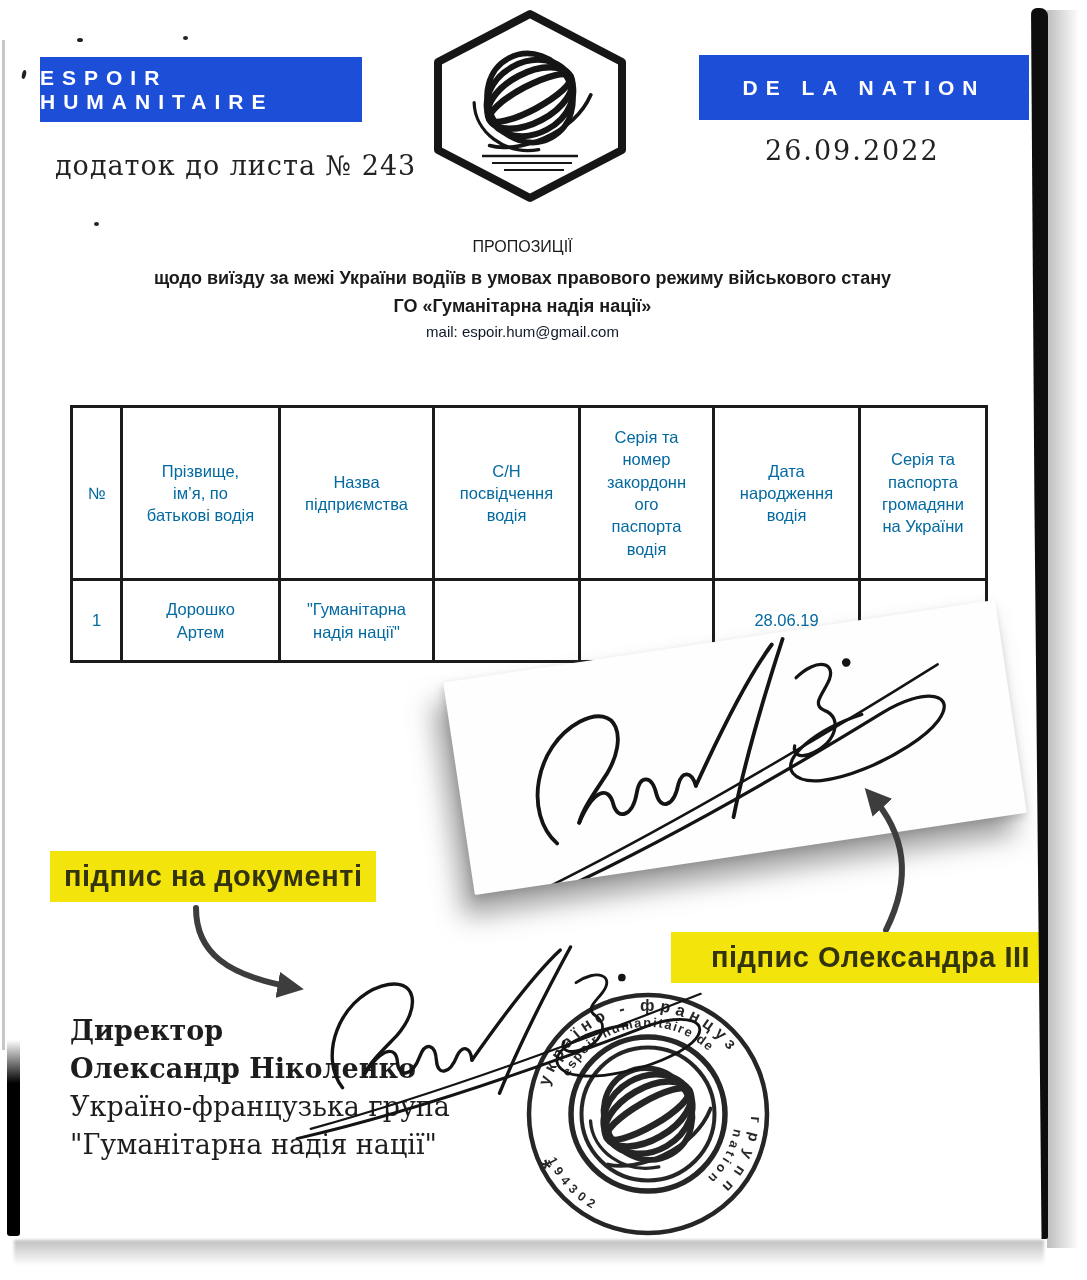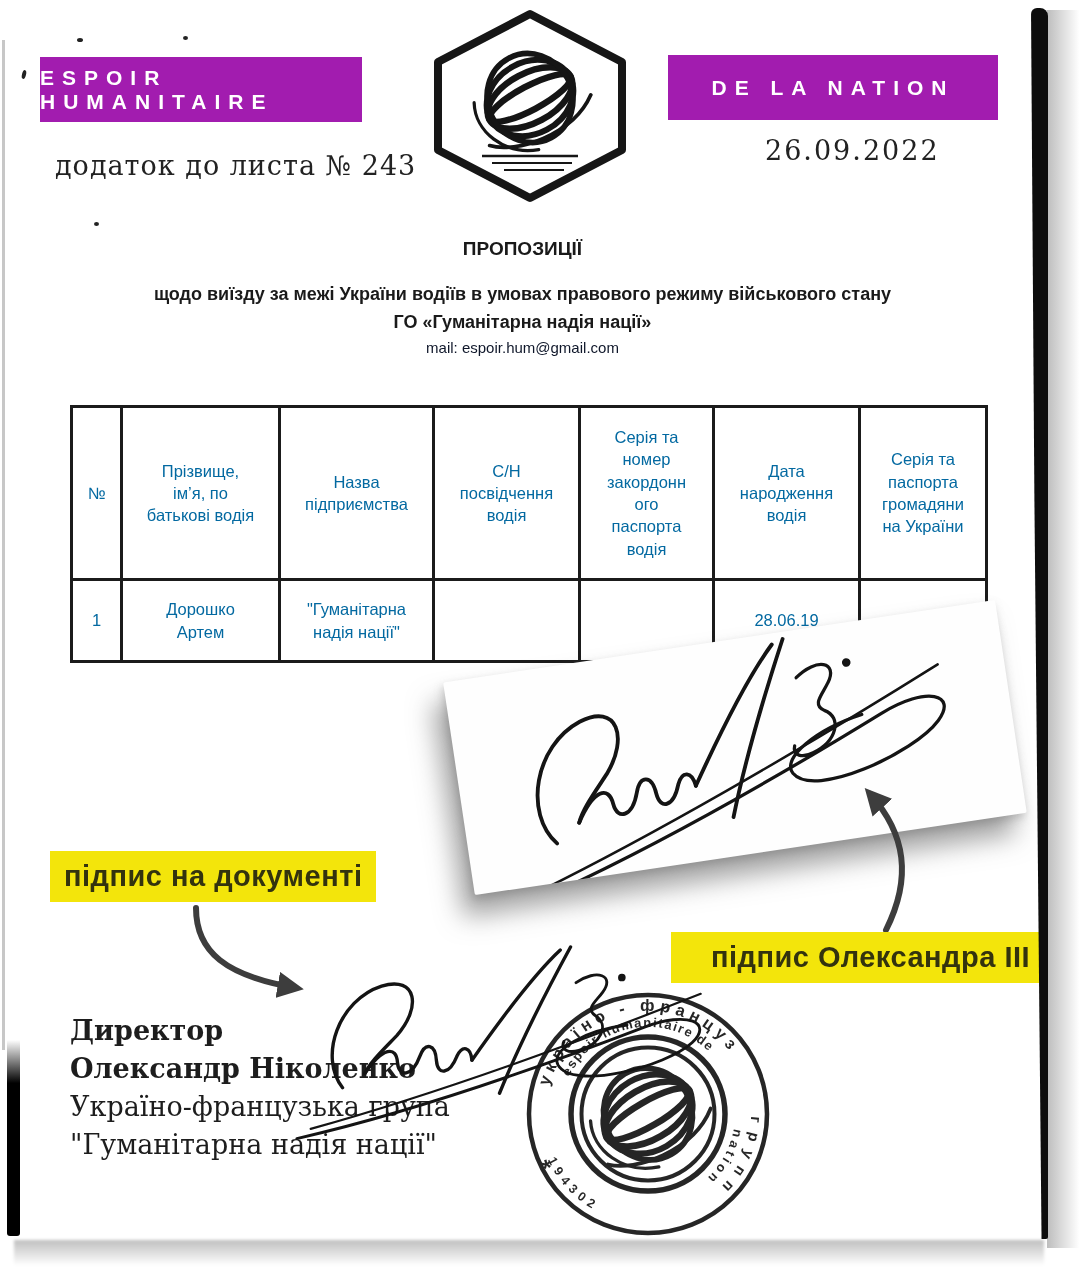--- a/index.html
+++ b/index.html
@@ -1,31 +1,31 @@
 <!DOCTYPE html>
 <html><head>
 <meta charset="utf-8">
 <style>
   html,body{margin:0;padding:0;background:#ffffff;}
   .page{position:relative;width:1087px;height:1280px;background:#ffffff;overflow:hidden;
         font-family:"Liberation Sans",sans-serif;color:#1a1a1a;}
 
   
-  .blackbox{position:absolute;background:#a21caf;color:#fff;display:flex;align-items:center;justify-content:center;
+  .blackbox{position:absolute;background:#1d4ed8;color:#fff;display:flex;align-items:center;justify-content:center;
             font-weight:bold;font-size:21px;letter-spacing:8px;font-family:"Liberation Sans",sans-serif;}
   .box-left{left:40px;top:57px;width:322px;height:65px;}
-  .box-right{left:668px;top:55px;width:330px;height:65px;}
+  .box-right{left:699px;top:55px;width:330px;height:65px;}
   .serifline{position:absolute;font-family:"DejaVu Serif","Liberation Serif",serif;font-size:27px;color:#222;}
   .docref{left:55px;top:150px;letter-spacing:1px;}
   .docdate{left:765px;top:135px;letter-spacing:2px;}
   .logo-hex{position:absolute;left:424px;top:8px;width:212px;height:196px;}
 
   
   .heading{position:absolute;left:0;top:238px;width:1045px;text-align:center;}
-  .h-title{font-size:19px;font-weight:bold;margin-bottom:24px;}
+  .h-title{font-size:16px;font-weight:normal;margin-bottom:12px;}
   .h-sub{font-size:18px;font-weight:bold;margin-bottom:7px;}
   .h-org{font-size:18px;font-weight:bold;margin-bottom:6px;}
   .h-mail{font-size:15px;color:#0f172a;font-weight:normal;text-align:center;}
 
   
   .tblwrap{position:absolute;left:70px;top:405px;z-index:1;}
   table.doc{border-collapse:collapse;table-layout:fixed;width:915px;}
   table.doc td{border:3px solid #1b1b1b;text-align:center;vertical-align:middle;
                font-size:16.5px;line-height:1.35;white-space:pre-line;padding:2px;color:#0369a1;}
   tr.hdr{height:173px;} tr.datarow{height:82px;}

